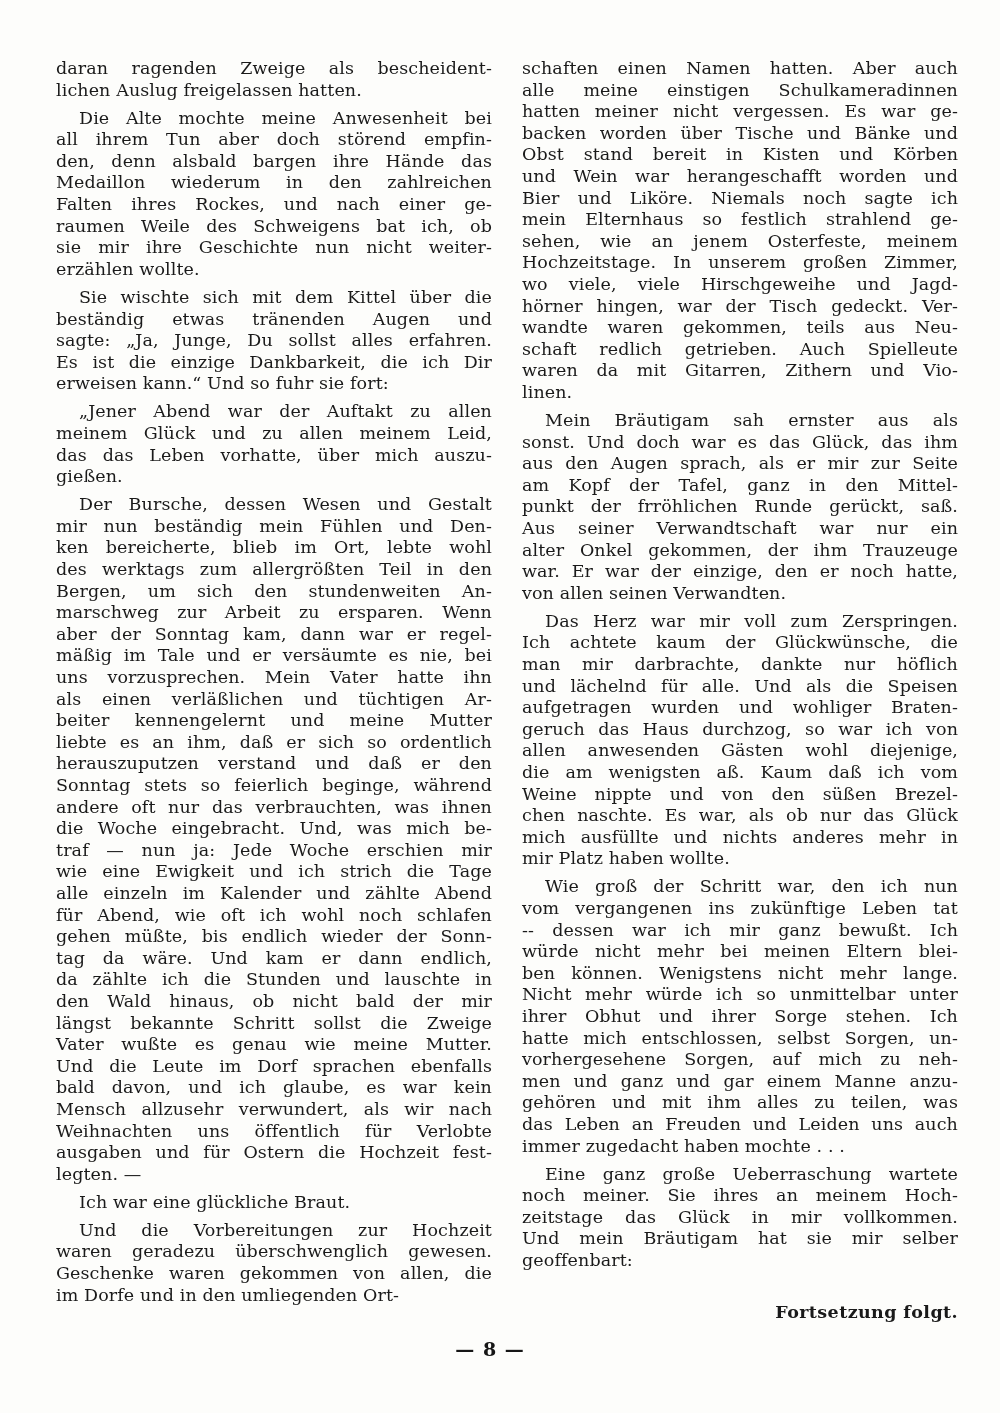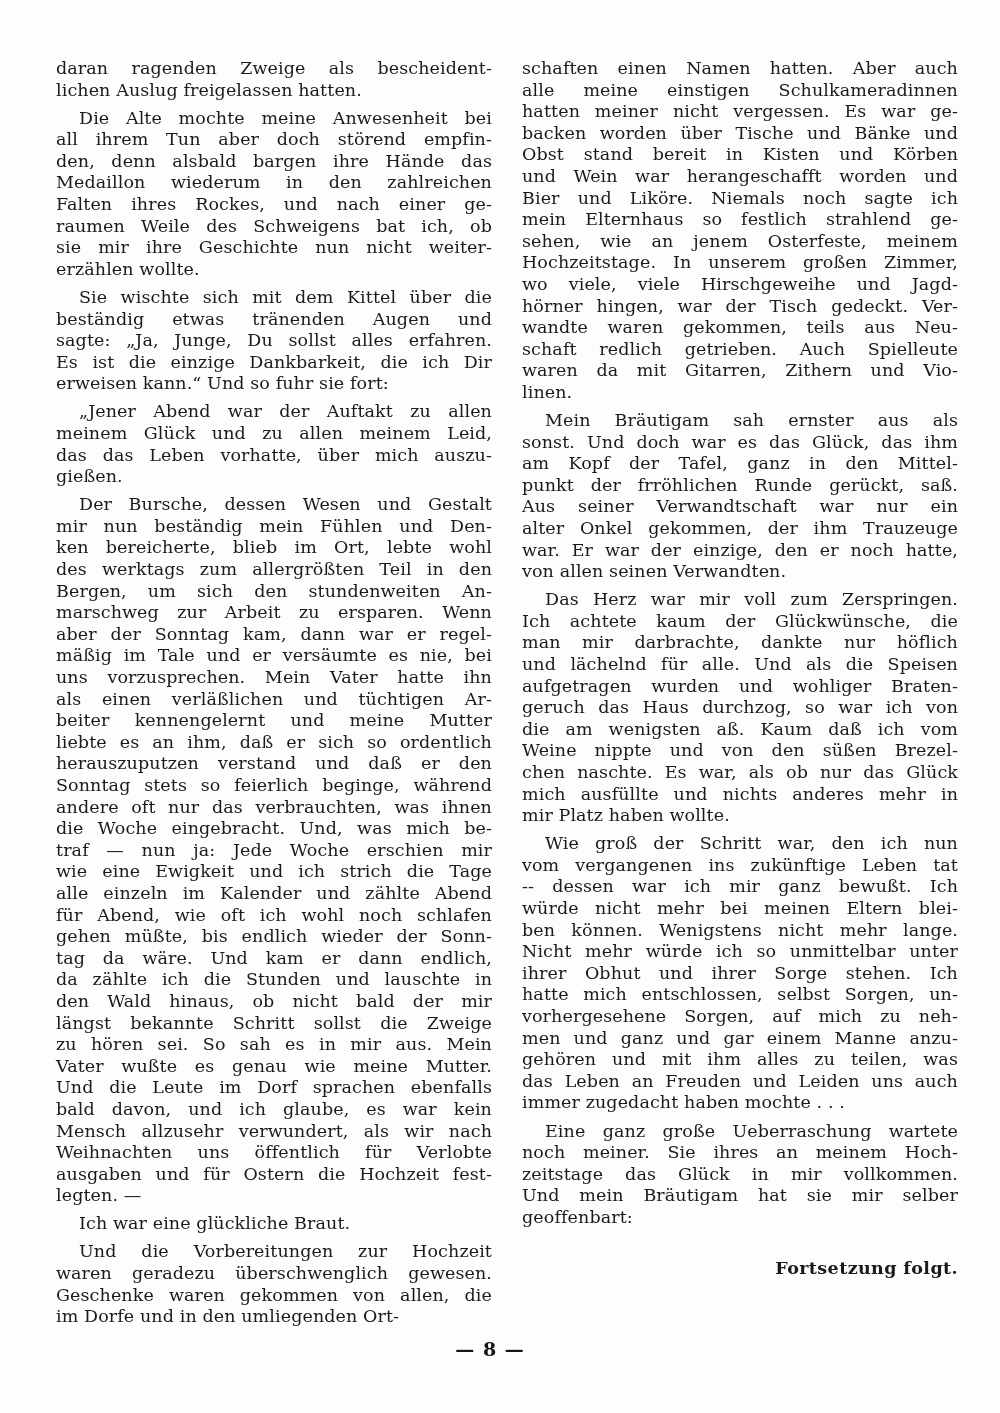--- a/index.html
+++ b/index.html
@@ -122,21 +122,20 @@
           <div class="line">die Woche eingebracht. Und, was mich be-</div>
           <div class="line">traf — nun ja: Jede Woche erschien mir</div>
           <div class="line">wie eine Ewigkeit und ich strich die Tage</div>
           <div class="line">alle einzeln im Kalender und zählte Abend</div>
           <div class="line">für Abend, wie oft ich wohl noch schlafen</div>
           <div class="line">gehen müßte, bis endlich wieder der Sonn-</div>
           <div class="line">tag da wäre. Und kam er dann endlich,</div>
           <div class="line">da zählte ich die Stunden und lauschte in</div>
           <div class="line">den Wald hinaus, ob nicht bald der mir</div>
           <div class="line">längst bekannte Schritt sollst die Zweige</div>
-          <div class="line">zu hören sei. So sah es in mir aus. Mein</div>
           <div class="line">Vater wußte es genau wie meine Mutter.</div>
           <div class="line">Und die Leute im Dorf sprachen ebenfalls</div>
           <div class="line">bald davon, und ich glaube, es war kein</div>
           <div class="line">Mensch allzusehr verwundert, als wir nach</div>
           <div class="line">Weihnachten uns öffentlich für Verlobte</div>
           <div class="line">ausgaben und für Ostern die Hochzeit fest-</div>
           <div class="line last">legten. —</div>
         </div>
         <div class="para">
           <div class="line last indent">Ich war eine glückliche Braut.</div>
@@ -163,34 +162,36 @@
           <div class="line">wo viele, viele Hirschgeweihe und Jagd-</div>
           <div class="line">hörner hingen, war der Tisch gedeckt. Ver-</div>
           <div class="line">wandte waren gekommen, teils aus Neu-</div>
           <div class="line">schaft redlich getrieben. Auch Spielleute</div>
           <div class="line">waren da mit Gitarren, Zithern und Vio-</div>
           <div class="line last">linen.</div>
         </div>
         <div class="para">
           <div class="line indent">Mein Bräutigam sah ernster aus als</div>
           <div class="line">sonst. Und doch war es das Glück, das ihm</div>
+          <div class="line">aus den Augen sprach, als er mir zur Seite</div>
           <div class="line">am Kopf der Tafel, ganz in den Mittel-</div>
           <div class="line">punkt der frröhlichen Runde gerückt, saß.</div>
           <div class="line">Aus seiner Verwandtschaft war nur ein</div>
           <div class="line">alter Onkel gekommen, der ihm Trauzeuge</div>
           <div class="line">war. Er war der einzige, den er noch hatte,</div>
           <div class="line last">von allen seinen Verwandten.</div>
         </div>
         <div class="para">
           <div class="line indent">Das Herz war mir voll zum Zerspringen.</div>
           <div class="line">Ich achtete kaum der Glückwünsche, die</div>
           <div class="line">man mir darbrachte, dankte nur höflich</div>
           <div class="line">und lächelnd für alle. Und als die Speisen</div>
           <div class="line">aufgetragen wurden und wohliger Braten-</div>
           <div class="line">geruch das Haus durchzog, so war ich von</div>
+          <div class="line">allen anwesenden Gästen wohl diejenige,</div>
           <div class="line">die am wenigsten aß. Kaum daß ich vom</div>
           <div class="line">Weine nippte und von den süßen Brezel-</div>
           <div class="line">chen naschte. Es war, als ob nur das Glück</div>
           <div class="line">mich ausfüllte und nichts anderes mehr in</div>
           <div class="line last">mir Platz haben wollte.</div>
         </div>
         <div class="para">
           <div class="line indent">Wie groß der Schritt war, den ich nun</div>
           <div class="line">vom vergangenen ins zukünftige Leben tat</div>
           <div class="line">-- dessen war ich mir ganz bewußt. Ich</div>

